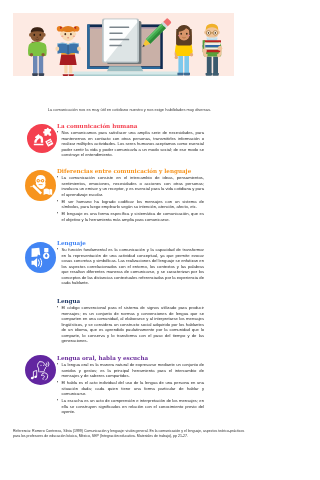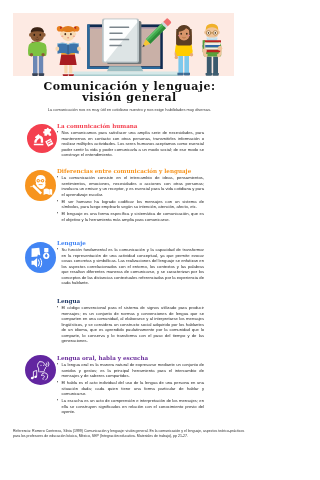--- a/index.html
+++ b/index.html
@@ -186,22 +186,20 @@
           <rect x="190" y="36.8" width="17.2" height="2.4" rx="0.4" fill="#b9241f"></rect>
           <rect x="189.6" y="27.2" width="2.4" height="12" fill="#5aa03c"></rect>
           <rect x="191.1" y="29.6" width="1.2" height="9.6" fill="#c9c2b4"></rect>
         </g>
         <ellipse cx="191.6" cy="37.8" rx="2.2" ry="2.5" fill="#f0c49a"></ellipse>
         <ellipse cx="207" cy="35.2" rx="2.2" ry="2.5" fill="#f0c49a"></ellipse>
       </g>
     </svg>
   </div>
 
-  <div class="title">Comunicación y lenguaje:
-visión general</div>
   <div class="subtitle">La comunicación nos es muy útil en cotidiano nuestro y nos exige habilidades muy diversas.</div>
 
   <div class="icon-badge" id="badge0" style="left:27px;top:124px;width:30px;height:29px;background:none;">
     <svg width="30" height="29" viewBox="0 0 30 29">
       <ellipse cx="15" cy="14.5" rx="15" ry="14.5" fill="#f4404f"></ellipse>
       <g fill="#ffffff">
 
         <path d="M8.4 12.6 l3.4 -2.6 l0.5 1.3 l1.9 0.8 q1.9 0.9 1.9 3.2 v3.4 h-2.3 v-2.9 q0 -1.1 -1.2 -1.5 l-1.9 1.7 q-1.1 1 -1.1 2.3 v0.4 H7.3 v-0.9 q0 -1.7 1.2 -2.7 l1 -0.8 l-1.6 -0.5 Z"></path>
         <path d="M6.8 19.7 h9.6 v1.5 h-9.6 Z"></path>
 

